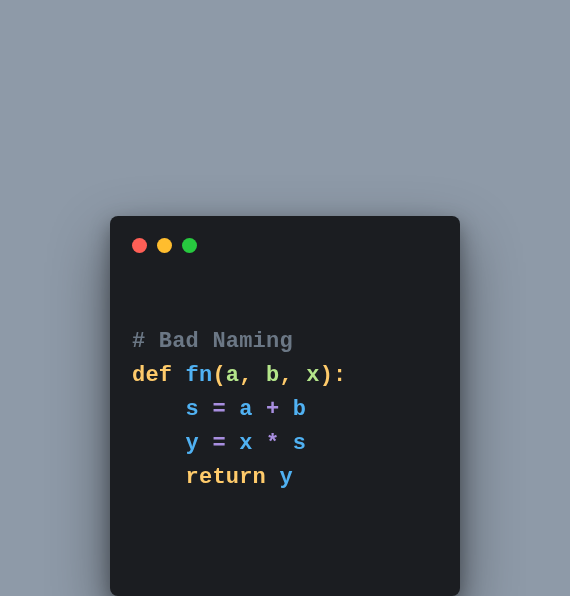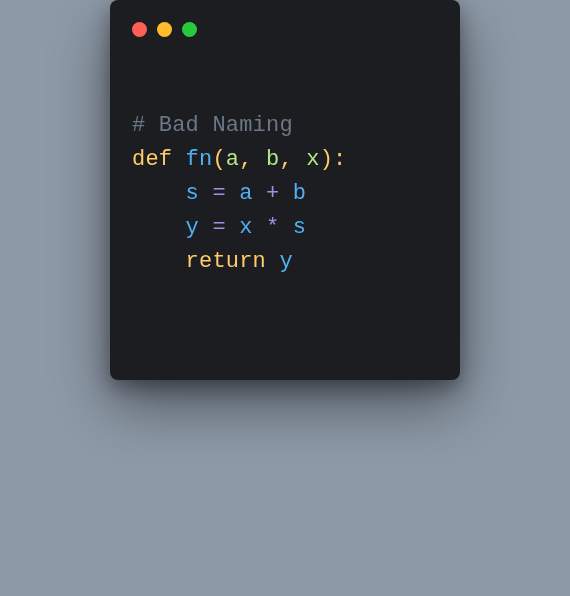--- a/index.html
+++ b/index.html
@@ -7,22 +7,23 @@
     padding: 0;
     width: 570px;
     height: 596px;
     background: #8e9aa8;
     font-family: "SFMono-Regular", "Menlo", "Consolas", "Liberation Mono", monospace;
   }
   .stage {
     width: 570px;
     height: 596px;
     display: flex;
-    align-items: flex-start;
+    align-items: flex-end;
     justify-content: center;
+    font-weight: bold;
   }
   .window {
     width: 350px;
     height: 380px;
     background: #1b1d21;
     border-radius: 8px;
     box-shadow: 0 25px 60px rgba(0,0,0,0.45), 0 8px 20px rgba(0,0,0,0.35);
     position: relative;
     box-sizing: border-box;
     padding: 22px 20px 20px 22px;

